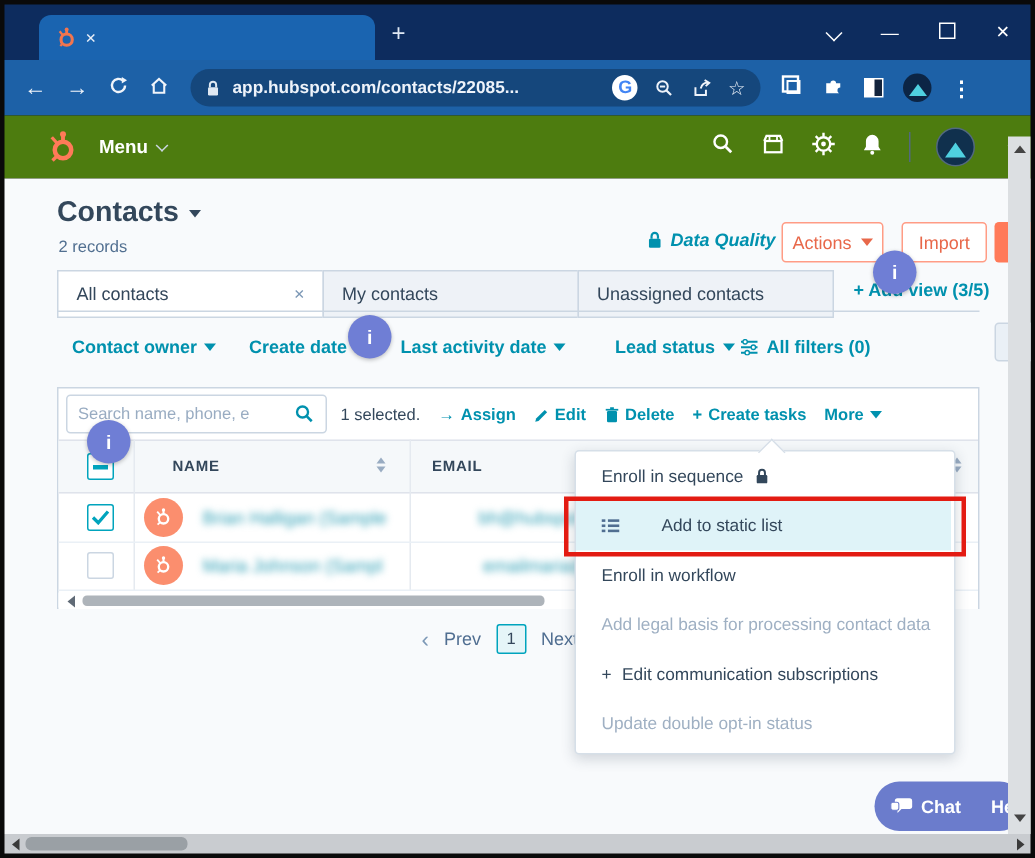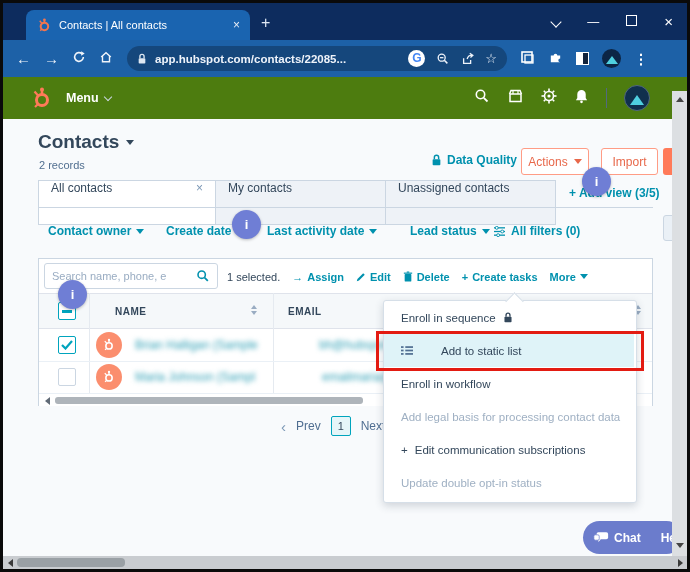--- a/index.html
+++ b/index.html
@@ -35,27 +35,27 @@
   .wchev{display:inline-block;width:5px;height:5px;border-right:1.5px solid #cbd6e2;border-bottom:1.5px solid #cbd6e2;transform:rotate(45deg);margin-left:6px;margin-bottom:2px;}
   .hubright{position:absolute;right:8px;top:0;height:42px;display:flex;align-items:center;gap:17px;}
   .hdiv{width:1px;height:20px;background:#52697f;}
   .huavatar{width:24px;height:24px;border-radius:50%;background:#10304d;position:relative;overflow:hidden;border:1px solid #52697f;}
   .huavatar:after{content:"";position:absolute;left:5px;top:9px;width:0;height:0;border-left:7px solid transparent;border-right:7px solid transparent;border-bottom:10px solid #4fd0e0;}
   
   .page{left:3px;top:119px;width:684px;height:437px;background:#f8fafc;overflow:hidden;}
   .h1{left:35px;top:12px;font-size:19px;font-weight:bold;color:#33475b;display:flex;align-items:center;gap:7px;}
   .records{left:36px;top:40px;font-size:11px;color:#516f90;}
   .cdn{width:0;height:0;border-left:4px solid transparent;border-right:4px solid transparent;border-top:5px solid currentColor;display:inline-block;}
-  .dq{left:428px;top:34px;display:flex;align-items:center;gap:5px;color:#0091ae;font-size:12px;font-weight:bold;}
+  .dq{left:428px;top:34px;display:flex;align-items:center;gap:5px;color:#0091ae;font-size:12px;font-weight:bold;font-style:italic;}
   .obtn{top:29px;height:27px;border:1px solid #ff9c85;border-radius:3px;background:#fff;color:#e8684a;font-size:12px;display:flex;align-items:center;justify-content:center;gap:6px;box-sizing:border-box;}
   .actions{left:518px;width:68px;}
   .import{left:598px;width:57px;}
   .clipped-orange{left:660px;top:29px;width:30px;height:27px;background:#ff7a59;border-radius:3px 0 0 3px;color:#fff;font-size:12px;line-height:27px;padding-left:12px;overflow:hidden;white-space:nowrap;}
   
-  .vtab{top:61px;height:45px;box-sizing:border-box;border:1px solid #cbd6e2;font-size:12px;color:#33475b;display:flex;align-items:flex-start;padding:0 12px;}
+  .vtab{top:61px;height:32px;box-sizing:border-box;border:1px solid #cbd6e2;font-size:12px;color:#33475b;display:flex;align-items:center;padding:0 12px;}
   .vt1{left:35px;width:178px;background:#fff;justify-content:space-between;}
   .vt2{left:212px;width:171px;background:#eef2f7;}
   .vt3{left:382px;width:171px;background:#eef2f7;}
   .vtx{color:#7c98b6;font-size:12px;}
   .tabline{left:35px;top:88px;width:615px;height:1px;background:#cbd6e2;}
   .addview{left:566px;top:67px;color:#0091ae;font-size:12px;font-weight:bold;}
   
   .flt{top:105px;color:#0091ae;font-size:12px;font-weight:bold;display:flex;align-items:center;gap:5px;}
   .f1{left:45px;}.f2{left:163px;}.f3{left:264px;}.f4{left:390px;margin-left:17px;}.f5{left:490px;}
   .clipped-gray{left:660px;top:96px;width:30px;height:26px;background:#eaf0f6;border:1px solid #cbd6e2;border-radius:3px 0 0 3px;box-sizing:border-box;}
@@ -120,21 +120,20 @@
 
   <div class="abs titlebar">
     <div class="btab">
       <svg width="15" height="15" viewBox="0 0 16 16">
           <circle cx="9" cy="9" r="4" fill="none" stroke="#f2754e" stroke-width="2.2"></circle>
           <line x1="9" y1="5" x2="9" y2="1.5" stroke="#f2754e" stroke-width="2"></line>
           <circle cx="9" cy="1.8" r="1.4" fill="#f2754e"></circle>
           <line x1="4" y1="3" x2="6.5" y2="6" stroke="#f2754e" stroke-width="1.6"></line>
           <line x1="4.5" y1="13.5" x2="6.3" y2="11.6" stroke="#f2754e" stroke-width="1.6"></line>
         </svg>
-      <span class="ttl">Contacts | All contacts</span>
       <span class="tx">×</span>
     </div>
     <div class="newtab">+</div>
     <div class="wctl">
       <span><span class="chev"></span></span>
       <span>—</span>
       <span><span class="maxbox"></span></span>
       <span style="font-size:15px;">×</span>
     </div>
   </div>

